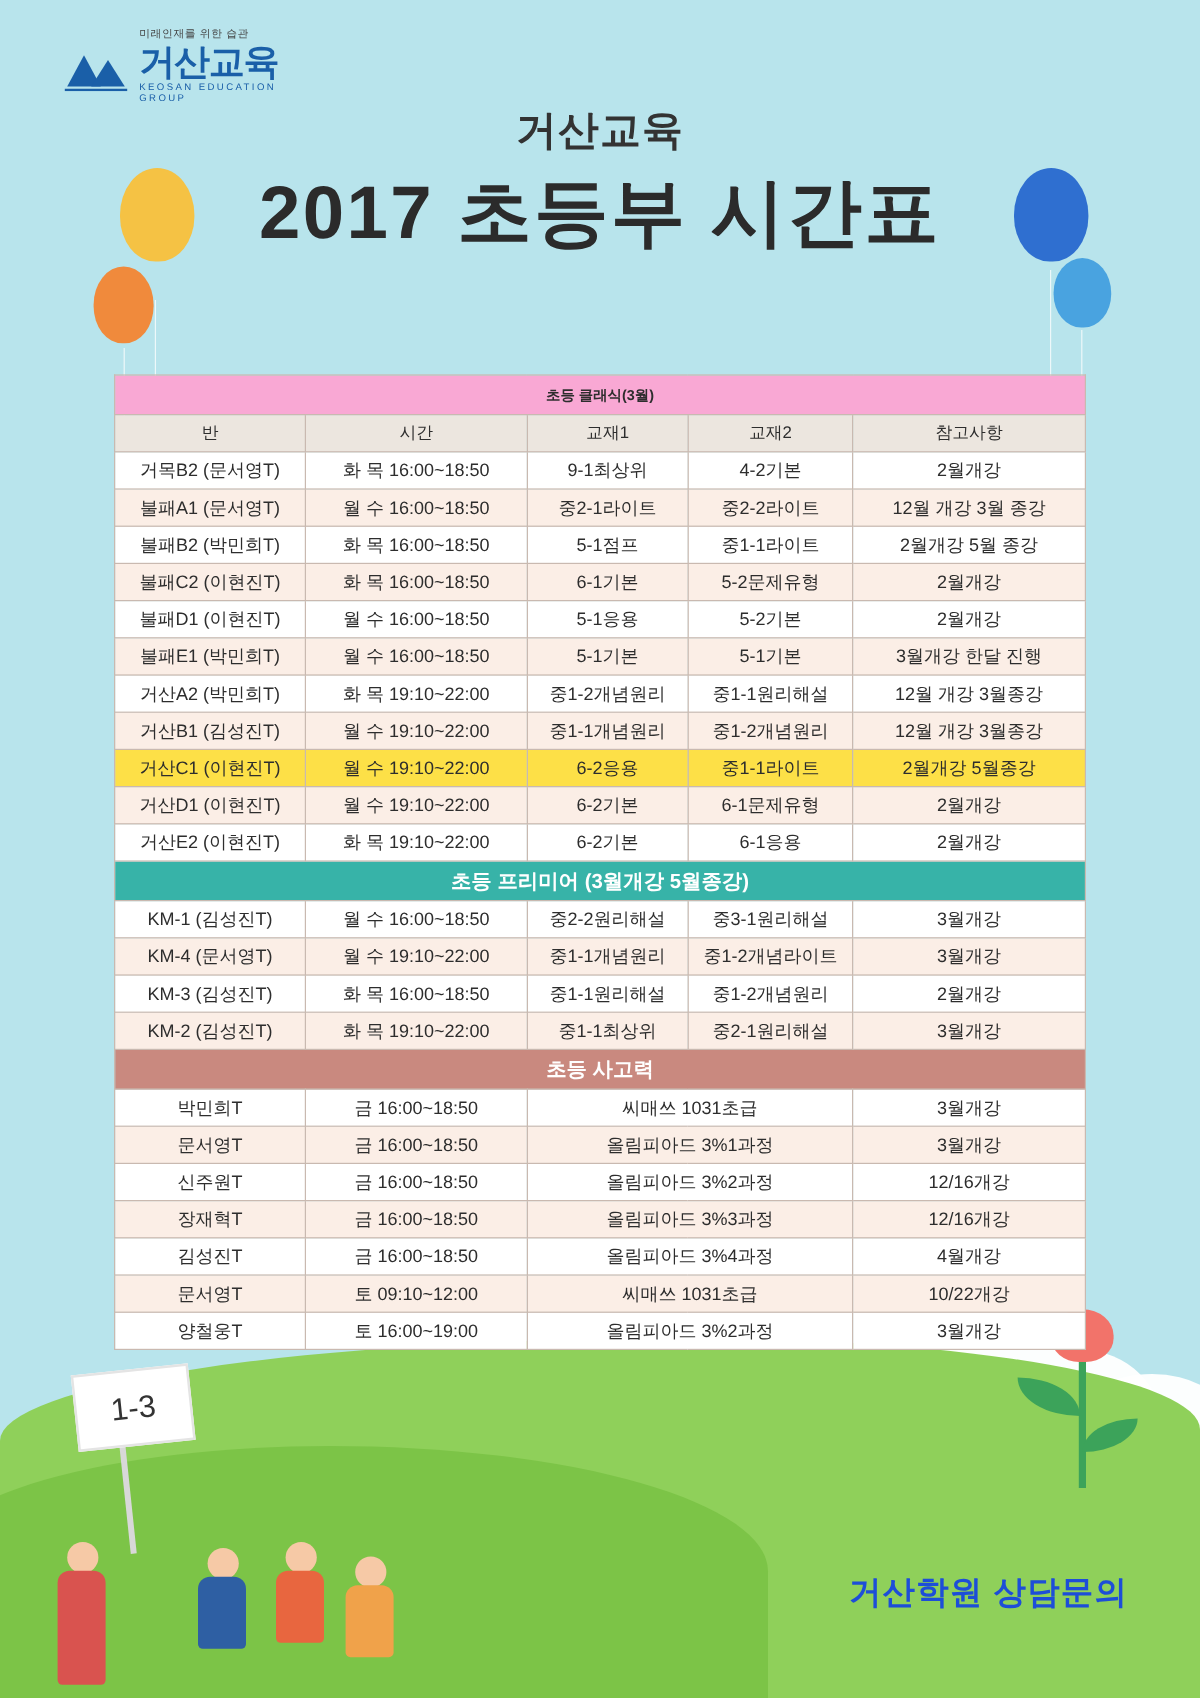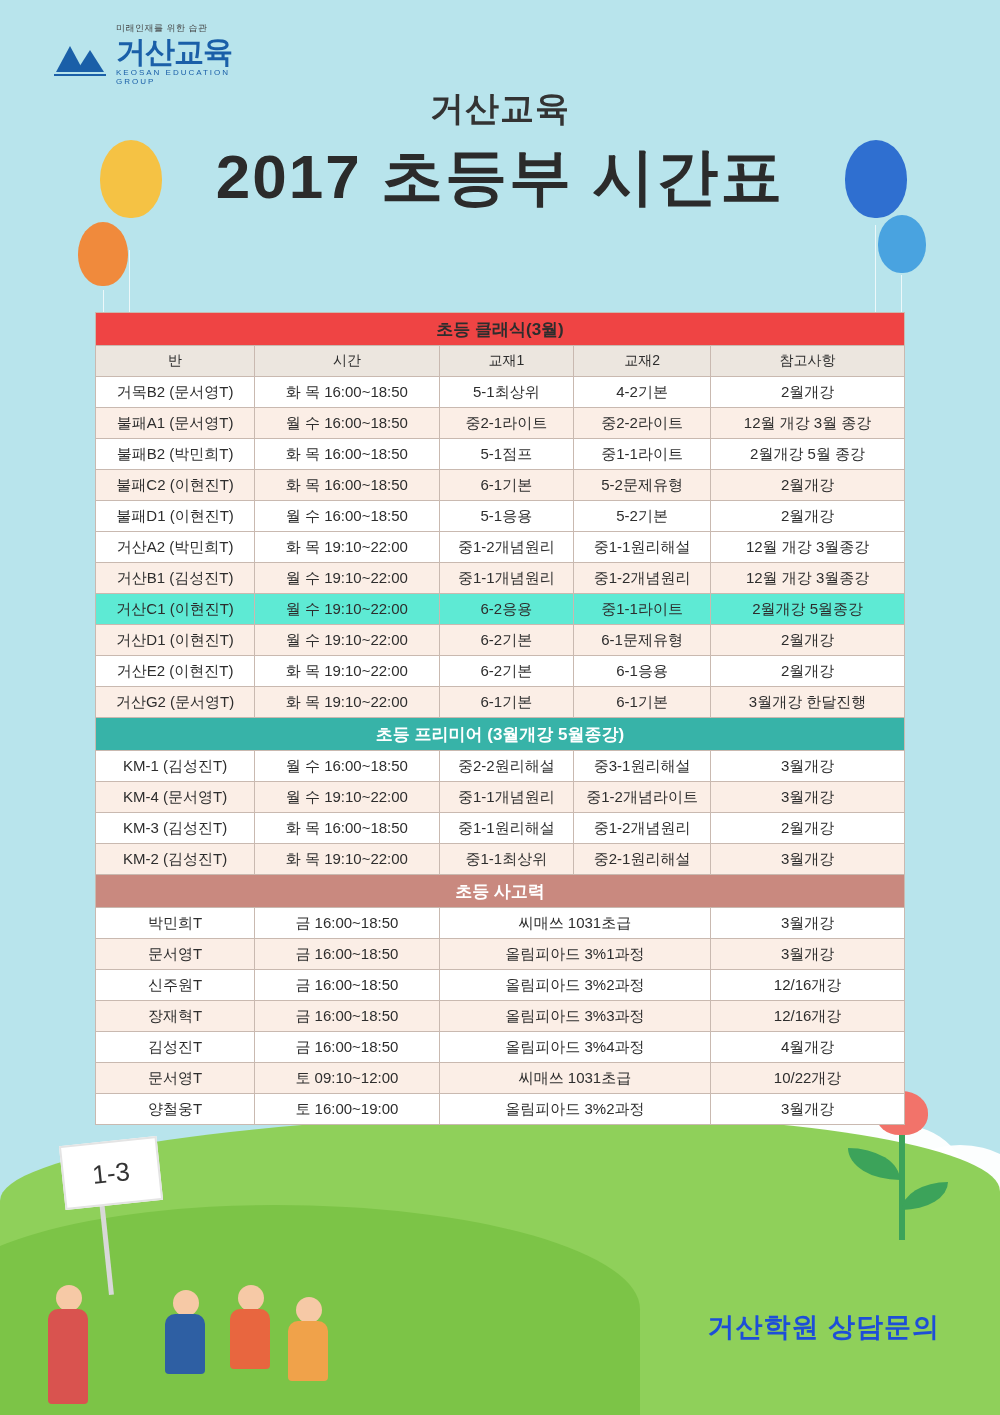--- a/index.html
+++ b/index.html
@@ -42,26 +42,26 @@
   .title-small{position:absolute;top:86px;left:0;width:1000px;text-align:center;
     font-size:34px;font-weight:bold;color:#333;letter-spacing:1px;}
   .title-big{position:absolute;top:135px;left:0;width:1000px;text-align:center;
     font-size:62px;font-weight:bold;color:#2b2b2b;letter-spacing:2px;}
 
   
   .sheet{position:absolute;left:95px;top:312px;width:810px;}
   table{border-collapse:collapse;width:100%;font-size:15px;}
   td,th{border:1px solid #c9b9b0;padding:0;height:30px;text-align:center;vertical-align:middle;
         color:#2d2d2d;font-weight:normal;}
-  .sec-pink{background:#ef4444;font-weight:bold;font-size:17px;height:32px;}
+  .sec-pink{background:#f9a8d4;font-weight:bold;font-size:12px;height:32px;}
   .sec-teal{background:#37b3a8;font-weight:bold;font-size:17px;height:32px;color:#fff;}
   .sec-rose{background:#c9897f;font-weight:bold;font-size:17px;height:32px;color:#fff;}
   .hdr{background:#ece6df;font-size:14px;}
   .r-beige td{background:#fbeee6;}
-  .r-green td{background:#5eead4;margin-left:44px;}
+  .r-green td{background:#fde047;margin-left:44px;}
   .r-white td{background:#ffffff;}
   .c-class{width:160px;}
   .c-time{width:185px;}
   .c-b1{width:135px;}
   .c-b2{width:138px;}
   .c-note{width:195px;}
 
   
   .contact{position:absolute;right:60px;bottom:70px;text-align:right;color:#1d4ed8;}
   .contact .l1{font-size:27px;font-weight:bold;letter-spacing:1px;}
@@ -154,21 +154,21 @@
         <tr>
           <td class="hdr c-class">반</td>
           <td class="hdr c-time">시간</td>
           <td class="hdr c-b1">교재1</td>
           <td class="hdr c-b2">교재2</td>
           <td class="hdr c-note">참고사항</td>
         </tr>
         <tr class="r-white">
           <td class="c-class">거목B2 (문서영T)</td>
           <td class="c-time">화 목 16:00~18:50</td>
-          <td class="c-b1">5-1최상위</td>
+          <td class="c-b1">9-1최상위</td>
           <td class="c-b2">4-2기본</td>
           <td class="c-note">2월개강</td>
         </tr>
         <tr class="r-beige">
           <td class="c-class">불패A1 (문서영T)</td>
           <td class="c-time">월 수 16:00~18:50</td>
           <td class="c-b1">중2-1라이트</td>
           <td class="c-b2">중2-2라이트</td>
           <td class="c-note">12월 개강 3월 종강</td>
         </tr>
@@ -185,20 +185,27 @@
           <td class="c-b1">6-1기본</td>
           <td class="c-b2">5-2문제유형</td>
           <td class="c-note">2월개강</td>
         </tr>
         <tr class="r-white">
           <td class="c-class">불패D1 (이현진T)</td>
           <td class="c-time">월 수 16:00~18:50</td>
           <td class="c-b1">5-1응용</td>
           <td class="c-b2">5-2기본</td>
           <td class="c-note">2월개강</td>
+        </tr>
+        <tr class="r-beige">
+          <td class="c-class">불패E1 (박민희T)</td>
+          <td class="c-time">월 수 16:00~18:50</td>
+          <td class="c-b1">5-1기본</td>
+          <td class="c-b2">5-1기본</td>
+          <td class="c-note">3월개강 한달 진행</td>
         </tr>
         <tr class="r-white">
           <td class="c-class">거산A2 (박민희T)</td>
           <td class="c-time">화 목 19:10~22:00</td>
           <td class="c-b1">중1-2개념원리</td>
           <td class="c-b2">중1-1원리해설</td>
           <td class="c-note">12월 개강 3월종강</td>
         </tr>
         <tr class="r-beige">
           <td class="c-class">거산B1 (김성진T)</td>
@@ -221,27 +228,20 @@
           <td class="c-b2">6-1문제유형</td>
           <td class="c-note">2월개강</td>
         </tr>
         <tr class="r-white">
           <td class="c-class">거산E2 (이현진T)</td>
           <td class="c-time">화 목 19:10~22:00</td>
           <td class="c-b1">6-2기본</td>
           <td class="c-b2">6-1응용</td>
           <td class="c-note">2월개강</td>
         </tr>
-        <tr class="r-beige">
-          <td class="c-class">거산G2 (문서영T)</td>
-          <td class="c-time">화 목 19:10~22:00</td>
-          <td class="c-b1">6-1기본</td>
-          <td class="c-b2">6-1기본</td>
-          <td class="c-note">3월개강 한달진행</td>
-        </tr>
         <tr>
           <td colspan="5" class="sec-teal">초등 프리미어 (3월개강 5월종강)</td>
         </tr>
         <tr class="r-white">
           <td class="c-class">KM-1 (김성진T)</td>
           <td class="c-time">월 수 16:00~18:50</td>
           <td class="c-b1">중2-2원리해설</td>
           <td class="c-b2">중3-1원리해설</td>
           <td class="c-note">3월개강</td>
         </tr>

